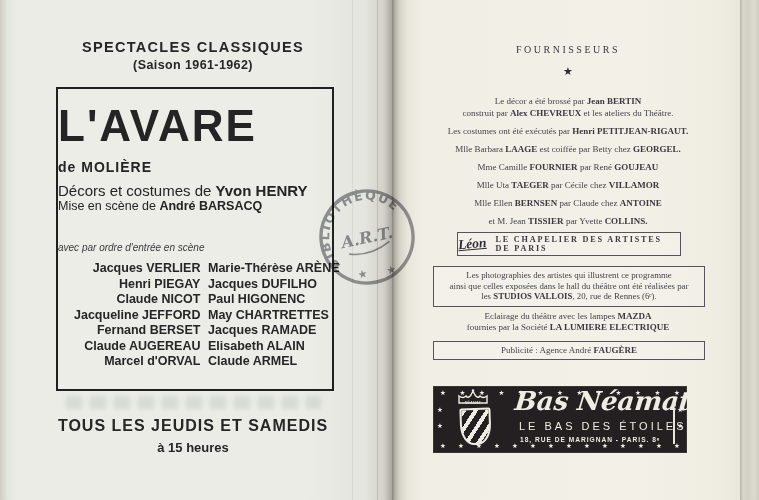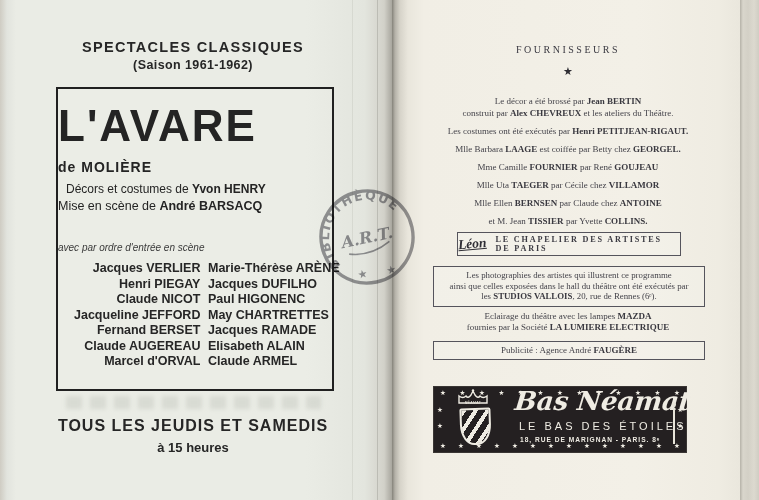--- a/index.html
+++ b/index.html
@@ -19,21 +19,21 @@
     background:repeating-linear-gradient(90deg,rgba(125,130,118,.16) 0 16px,rgba(125,130,118,0) 16px 24px);}
 
   
   .lp{position:absolute;color:#262626;}
   .series{left:10px;top:39px;width:366px;text-align:center;font-weight:bold;font-size:14.5px;letter-spacing:1.3px;}
   .season{left:10px;top:58px;width:366px;text-align:center;font-weight:bold;font-size:12.5px;letter-spacing:.4px;}
   .cast-box{left:56px;top:87px;width:274px;height:300px;border:2px solid #202020;background:rgba(255,255,255,.06);}
   .cb{position:absolute;left:0;width:100%;color:#242424;}
   .play-title{top:12px;font-size:44px;font-weight:bold;letter-spacing:2px;}
   .play-author{top:70px;font-size:14px;font-weight:bold;letter-spacing:1px;}
-  .credit1{top:93px;font-size:12px;padding-left:8px;}
+  .credit1{top:93px;font-size:15px;}
   .credit2{top:110px;font-size:12.5px;}
   .credit b{font-weight:bold;}
   .cast-intro{top:153px;font-size:10px;font-style:italic;color:#3a3a3a;}
   .cast-col{position:absolute;top:172px;text-align:left;font-size:12.5px;font-weight:bold;line-height:15.5px;white-space:nowrap;}
   .cast-col.c1{left:16px;text-align:right;}
   .cast-col.c2{left:150px;}
   .sched1{left:10px;top:417px;width:366px;text-align:center;font-weight:bold;font-size:16px;letter-spacing:1px;}
   .sched2{left:10px;top:440px;width:366px;text-align:center;font-weight:bold;font-size:13px;}
 
   
@@ -137,21 +137,21 @@
         <div class="s-line"><span>et M. Jean </span><b>TISSIER</b><span> par Yvette </span><b>COLLINS.</b></div>
       </div>
 
     <div class="box chapelier">
       <span class="leon">Léon</span>
       <span class="chap-text">LE CHAPELIER DES ARTISTES DE PARIS</span>
     </div>
 
     <div class="box photo-box" id="photo-box">
         <div class="p-line"><span>Les photographies des artistes qui illustrent ce programme</span></div>
-        <div class="p-line"><span>ainsi que celles exposées dans le hall du théâtre ont été exécutés par</span></div>
+        <div class="p-line"><span>ainsi que celles exposées dans le hall du théâtre ont été réalisées par</span></div>
         <div class="p-line"><span>les </span><b>STUDIOS VALLOIS</b><span>, 20, rue de Rennes (6ᵉ).</span></div>
       </div>
 
     <div class="rp lighting" id="lighting-lines">
         <div class="l-line"><span>Eclairage du théâtre avec les lampes </span><b>MAZDA</b></div>
         <div class="l-line"><span>fournies par la Société </span><b>LA LUMIERE ELECTRIQUE</b></div>
       </div>
 
     <div class="box pub-box" id="pub-box">
         <div class="pub-line"><span>Publicité : Agence André </span><b>FAUGÈRE</b></div>

